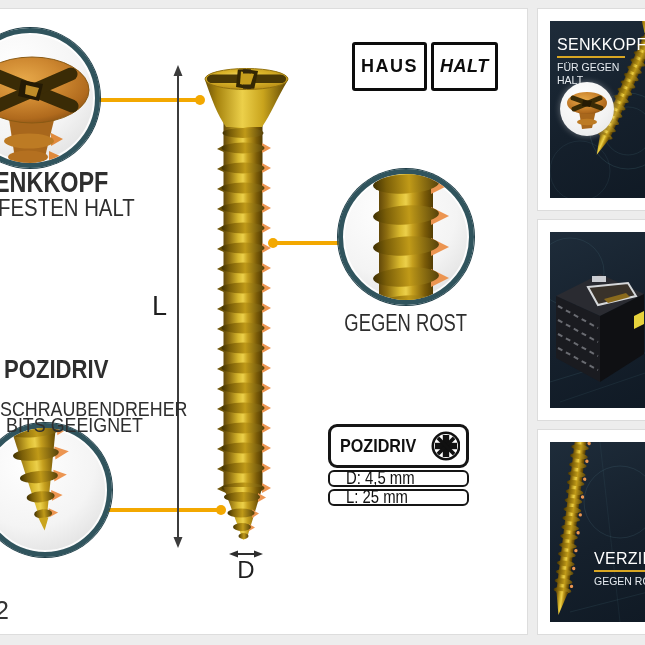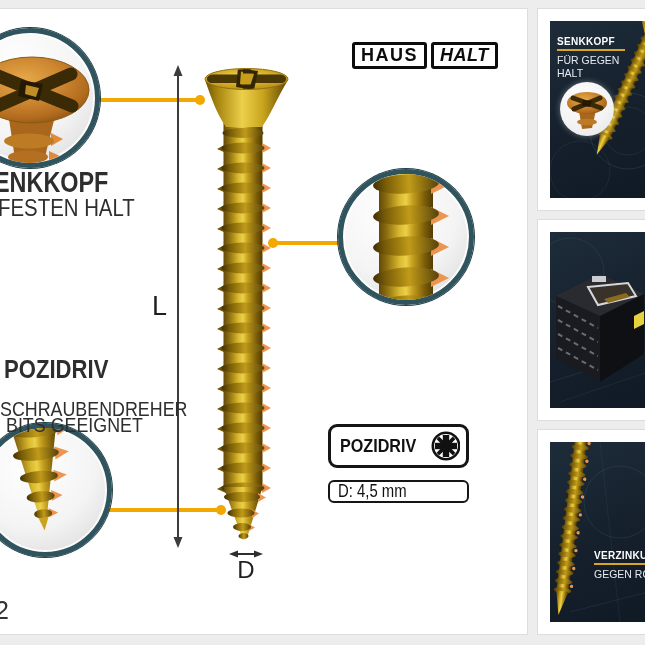--- a/index.html
+++ b/index.html
@@ -39,48 +39,48 @@
   #co3-l1{left:0px;top:397px;font-size:21px}
   #co3-l2{left:6px;top:413px;font-size:21px}
   #dim-l{left:152px;top:291px;font-size:27px;color:#1f1f1f;font-weight:normal}
   #dim-d{left:232px;top:556px;width:28px;text-align:center;font-size:24px;color:#1f1f1f}
   #corner-num{left:-5px;top:596px;font-size:25px;color:#333}
   
   #logo{left:352px;top:42px;display:flex;align-items:center}
   .logo-box{
     border:3px solid #0c0c0c;border-radius:3px;background:#fff;color:#0c0c0c;
     font-weight:bold;font-size:18px;letter-spacing:1.5px;
-    padding:1px 6px;height:19px;line-height:19px;
+    padding:12px 6px;height:19px;line-height:19px;
   }
   .logo-box.b2{margin-left:4px;font-style:italic;letter-spacing:.5px}
   
   #spec-table{left:328px;top:424px;width:141px}
   #spec-header{
     height:44px;border:3px solid #151515;border-radius:9px;background:#fff;
     display:flex;align-items:center;padding:0 6px 0 9px;box-sizing:border-box;
   }
   #spec-header .lbl{font-size:19px;font-weight:bold;color:#111;white-space:nowrap}
   .spec-row{
-    margin-top:12px;height:23px;border:2.5px solid #151515;border-radius:6px;background:#fff;
-    display:flex;align-items:center;padding-left:8px;box-sizing:border-box;
+    margin-top:2px;height:17px;border:2.5px solid #151515;border-radius:6px;background:#fff;
+    display:flex;align-items:center;padding-left:16px;box-sizing:border-box;
     font-size:17.5px;color:#111;white-space:nowrap;
   }
   
   .thumb-card{
     position:absolute;left:537px;width:122px;background:#fff;
     border:1px solid #dcdcdc;box-sizing:border-box;padding:12px;cursor:pointer;
   }
   #thumb-1{top:8px;height:203px}
   #thumb-2{top:219px;height:202px}
   #thumb-3{top:429px;height:206px}
   .thumb-img{
     position:relative;width:100%;height:100%;overflow:hidden;
     background:linear-gradient(155deg,#1e2c3a 0%,#15202c 55%,#101a25 100%);
   }
-  .th-title{font-size:10px;font-weight:bold;color:#fff;letter-spacing:.3px;white-space:nowrap}
+  .th-title{font-size:16px;font-weight:normal;color:#fff;letter-spacing:.3px;white-space:nowrap}
   .th-underline{width:68px;height:2px;background:#d8a623;margin:2px 0 3px}
   .th-line{font-size:10.5px;color:#e6ebf0;line-height:1.25;white-space:nowrap}
   .t1-text{position:absolute;left:7px;top:15px}
   .t3-text{position:absolute;left:44px;top:108px}
   .mini-circle{
     position:absolute;left:10px;top:61px;width:54px;height:54px;border-radius:50%;
     background:radial-gradient(circle at 40% 30%,#ffffff 0%,#f2f2f2 60%,#e2e2e2 100%);
     box-shadow:0 0 6px rgba(255,255,255,.35);
   }
   .deco{position:absolute;left:0;top:0;pointer-events:none}
@@ -251,20 +251,21 @@
         <ellipse cx="57" cy="86" rx="9" ry="4.5" fill="url(#thrG)"></ellipse>
       <polygon points="52,90 62,90 57,103" fill="#caa41e"></polygon>
     </g>
   </svg>
 </div>
 
 <div id="co1-title" class="co-title"><span class="sxL">ENKKOPF</span></div>
 <div id="co1-sub" class="co-sub"><span class="sxL85">FESTEN HALT</span></div>
 
 <div id="co2-block" class="abs">
+  <div id="co2-sub"><span class="sxC">GEGEN ROST</span></div>
 </div>
 
 <div id="co3-title" class="co-title"><span class="sxL85">POZIDRIV</span></div>
 <div id="co3-l1" class="co-sub"><span class="sxL85">SCHRAUBENDREHER</span></div>
 <div id="co3-l2" class="co-sub"><span class="sxL85">BITS GEEIGNET</span></div>
 
 <div id="dim-l" class="abs">L</div>
 <div id="dim-d" class="abs">D</div>
 <div id="corner-num" class="abs">2</div>
 
@@ -279,20 +280,23 @@
     <svg width="32" height="32" style="margin-left:auto">
       <circle cx="16" cy="16" r="13.2" fill="none" stroke="#111" stroke-width="2.6"></circle>
       <rect x="12.8" y="5" width="6.4" height="22" fill="#111"></rect>
       <rect x="5" y="12.8" width="22" height="6.4" fill="#111"></rect>
       <rect x="14.2" y="4.5" width="3.6" height="23" fill="#111" transform="rotate(45 16 16)"></rect>
       <rect x="14.2" y="4.5" width="3.6" height="23" fill="#111" transform="rotate(-45 16 16)"></rect>
     </svg>
   </div>
   <div class="spec-row">
       <span class="sxL85">D: 4,5 mm</span>
+    </div>
+  <div class="spec-row">
+      <span class="sxL85">L: 25 mm</span>
     </div>
 </div>
 
 <div id="thumb-1" class="thumb-card">
   <div class="thumb-img">
     <svg class="deco" width="98" height="177">
       <circle cx="78" cy="110" r="38" fill="none" stroke="#4e7a86" stroke-width="1" opacity=".22"></circle>
       <circle cx="78" cy="110" r="24" fill="none" stroke="#4e7a86" stroke-width="1" opacity=".18"></circle>
       <circle cx="30" cy="150" r="30" fill="none" stroke="#4e7a86" stroke-width="1" opacity=".15"></circle>
     </svg>

